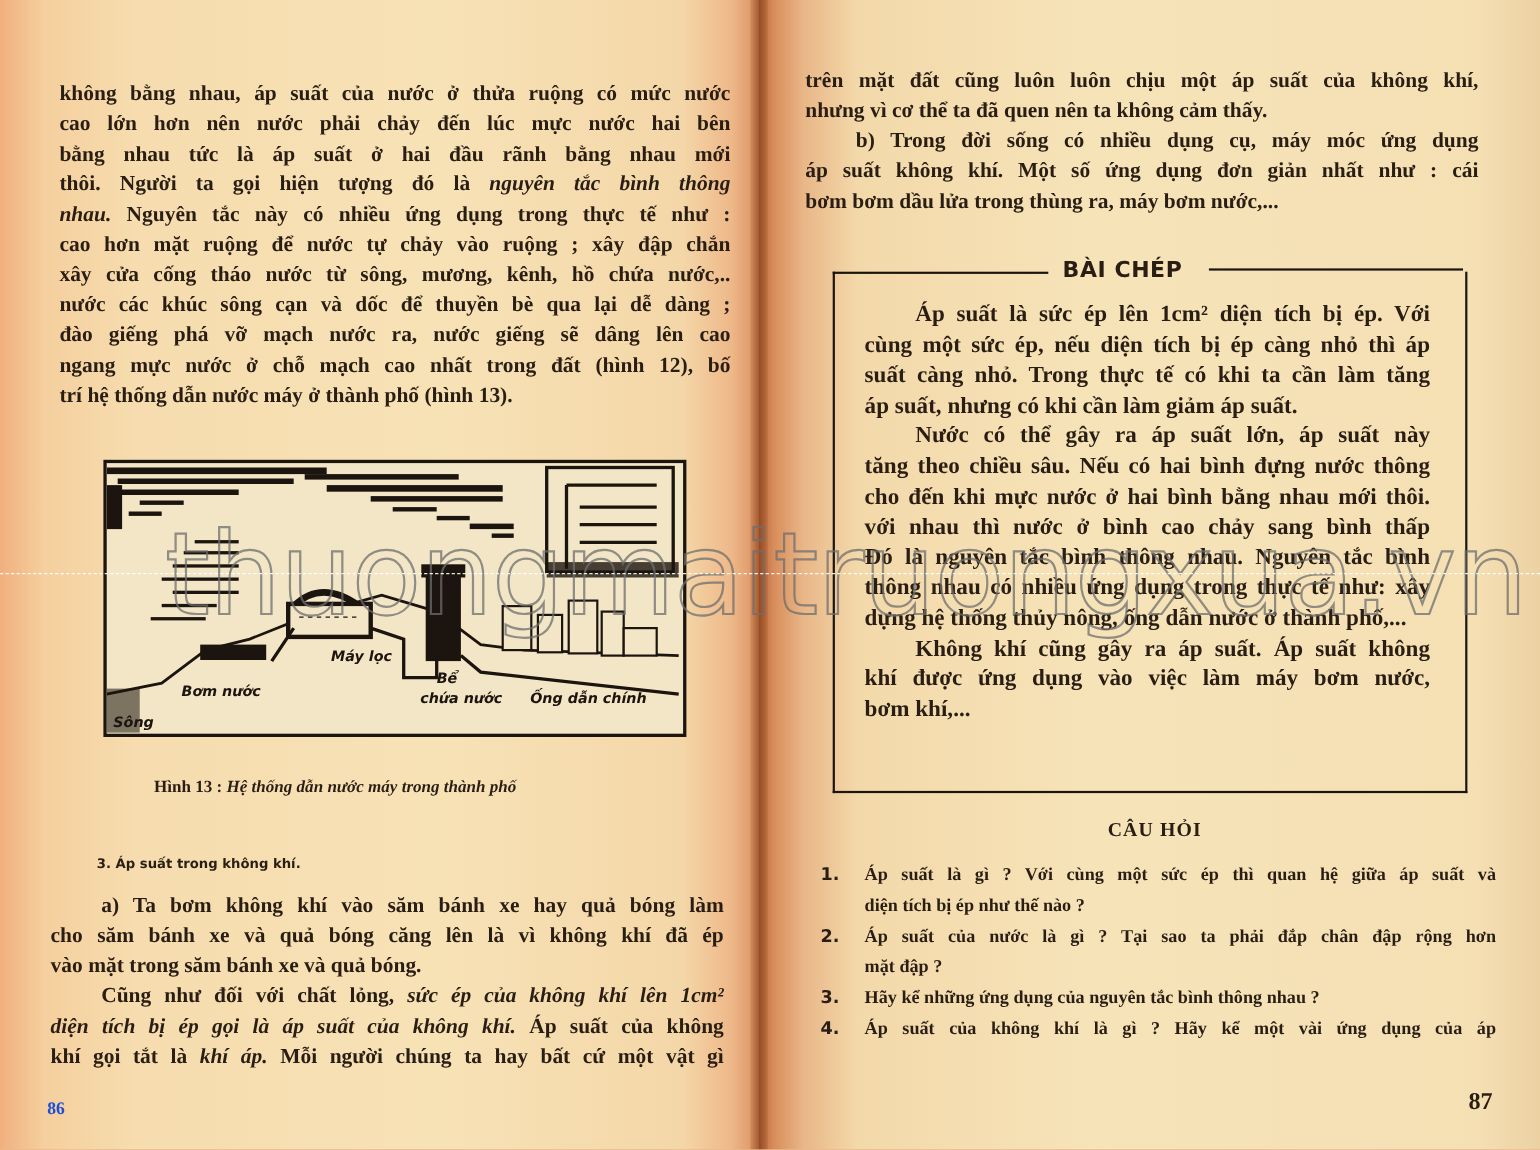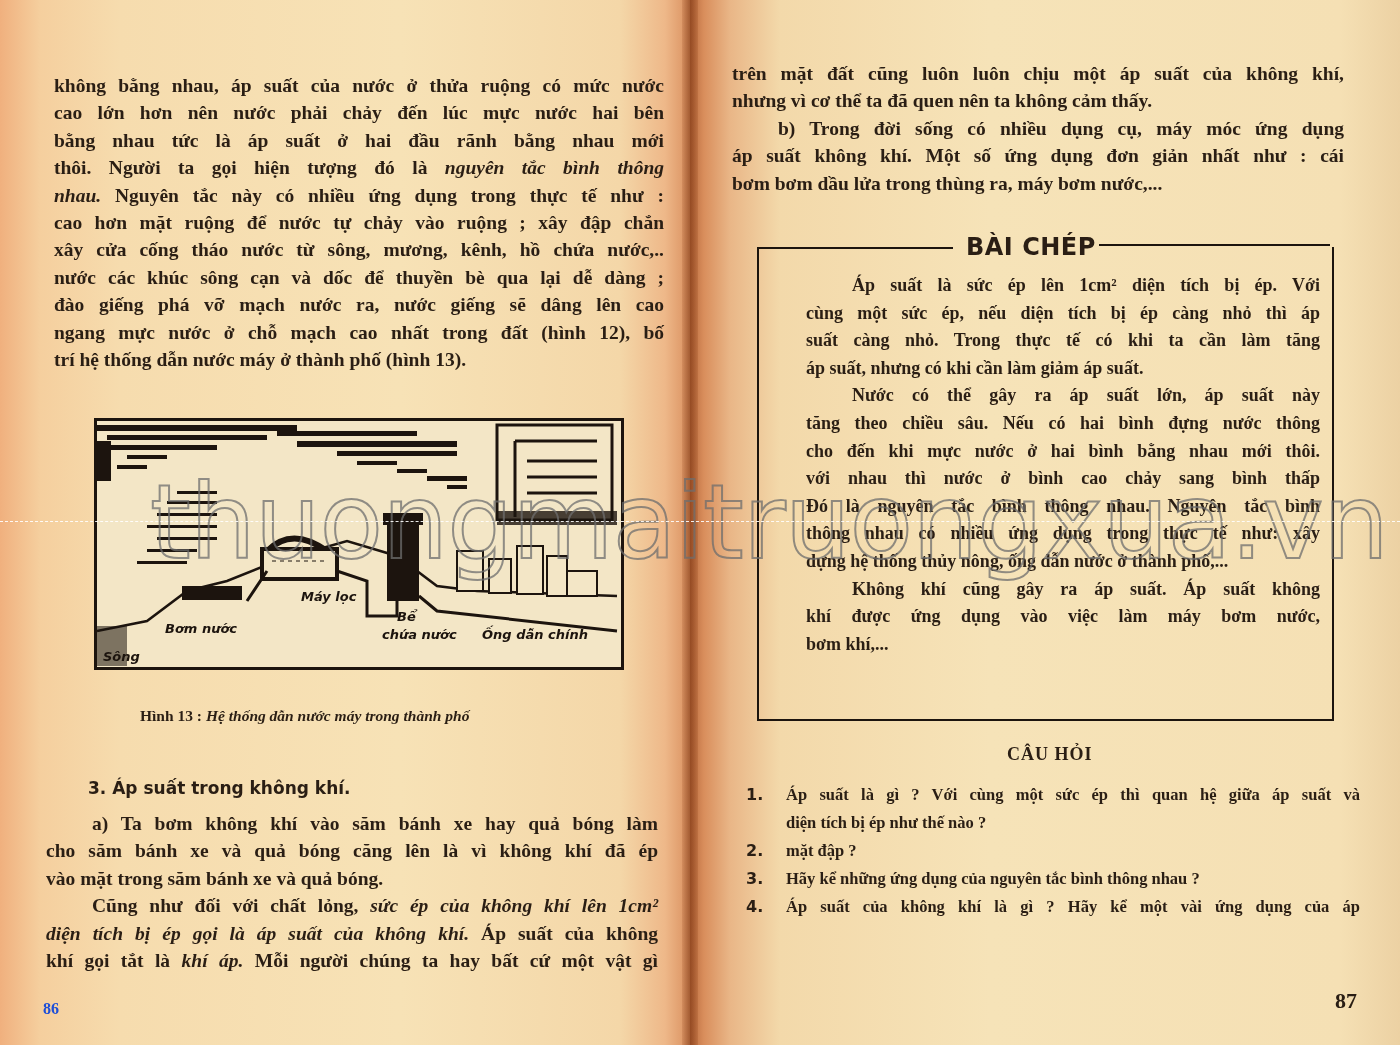--- a/index.html
+++ b/index.html
@@ -42,41 +42,41 @@
     position:absolute; left:94px; top:418px; width:524px; height:246px;
     border:3px solid #1c140e; background:#f3e6c6; overflow:hidden;
   }
   .figure svg { width:100%; height:100%; display:block; }
   .fig-label { font-family:"DejaVu Sans",sans-serif; font-style:italic; font-weight:bold; font-size:13px; fill:#1c140e; }
   #caption {
     position:absolute; left:140px; top:707px; font-size:15.5px; white-space:nowrap; font-weight:bold;
   }
   #caption .cap-italic { font-style:italic; }
   #section-heading {
-    position:absolute; left:88px; top:778px; font-size:17px; font-weight:bold; white-space:nowrap;
+    position:absolute; left:88px; top:778px; font-size:12px; font-weight:bold; white-space:nowrap;
     font-family:"DejaVu Sans",sans-serif;
   }
   #left-text-2 { left:46px; top:810px; width:612px; }
   #page-num-left {
     position:absolute; left:43px; top:1000px; font-size:16px; font-weight:bold; color:#1d4ed8; filter:blur(0.6px);
   }
 
   
   #right-text { left:732px; top:60px; width:612px; }
   .box {
     position:absolute; left:757px; top:247px; width:573px; height:472px;
     border:2px solid #1c140e; border-top:none;
   }
   .box-top-left { position:absolute; left:757px; top:247px; width:196px; height:2px; background:#1c140e; }
   .box-top-right { position:absolute; left:1099px; top:244px; width:231px; height:2px; background:#1c140e; }
   #box-title {
-    position:absolute; left:966px; top:233px; font-family:"DejaVu Sans",sans-serif; font-weight:bold; font-size:24px;
+    position:absolute; left:966px; top:233px; font-family:"DejaVu Sans",sans-serif; font-weight:bold; font-size:20px;
     letter-spacing:0.5px; white-space:nowrap;
   }
-  #box-text { left:786px; top:272px; width:514px; font-size:18px; line-height:27.6px;margin-left:20px; }
+  #box-text { left:786px; top:272px; width:514px; font-size:21px; line-height:27.6px; }
   #questions-title {
     position:absolute; left:1007px; top:744px; font-size:18px; font-weight:bold; white-space:nowrap; letter-spacing:1px;
   }
   .questions { position:absolute; left:746px; top:781px; width:614px; font-size:16.5px; font-weight:bold; line-height:28px; }
   .q { position:relative; padding-left:40px; }
   .q-num { position:absolute; left:0; top:0; font-family:"DejaVu Sans",sans-serif; font-weight:bold; font-size:16px; }
   .q-line { display:block; text-align:justify; text-align-last:justify; white-space:nowrap; }
   .q-line.last { text-align-last:left; }
   #page-num-right {
     position:absolute; left:1335px; top:988px; font-size:22px; font-weight:bold;
@@ -234,20 +234,21 @@
   <div id="questions-title">CÂU HỎI</div>
 
   <div class="questions">
     <div class="q">
       <span class="q-num">1.</span>
       <span class="q-line">Áp suất là gì ? Với cùng một sức ép thì quan hệ giữa áp suất và</span>
       <span class="q-line last">diện tích bị ép như thế nào ?</span>
     </div>
     <div class="q">
       <span class="q-num">2.</span>
+      <span class="q-line">Áp suất của nước là gì ? Tại sao ta phải đắp chân đập rộng hơn</span>
       <span class="q-line last">mặt đập ?</span>
     </div>
     <div class="q">
       <span class="q-num">3.</span>
       <span class="q-line last">Hãy kể những ứng dụng của nguyên tắc bình thông nhau ?</span>
     </div>
     <div class="q">
       <span class="q-num">4.</span>
       <span class="q-line">Áp suất của không khí là gì ? Hãy kể một vài ứng dụng của áp</span>
     </div>

